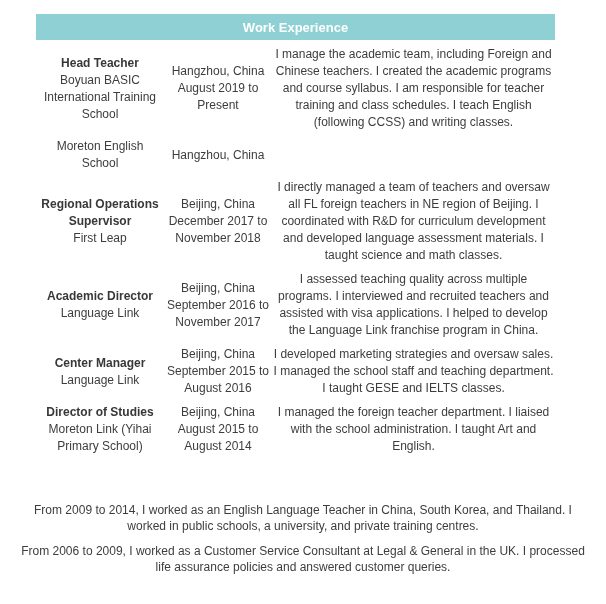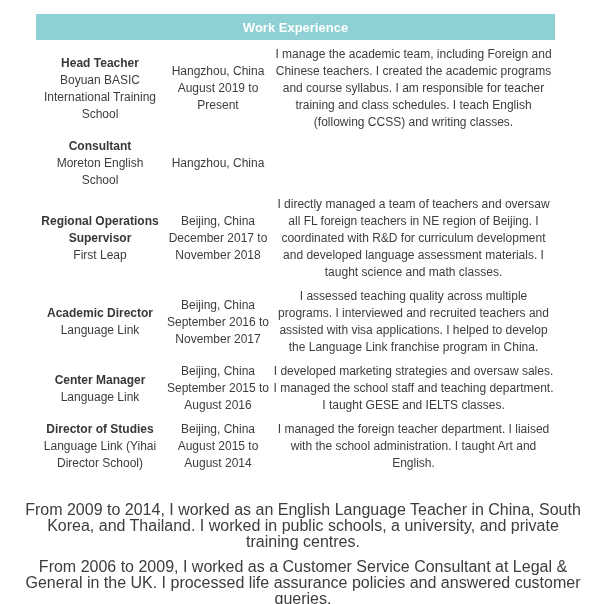--- a/index.html
+++ b/index.html
@@ -56,21 +56,21 @@
   .job-title { font-weight: bold; color: #383838; }
   .footer {
     position: absolute;
     left: 20px;
     top: 502px;
     width: 566px;
     text-align: center;
   }
   .footer p {
     margin: 0 0 9px 0;
-    font-size: 16px;
+    font-size: 12px;
     line-height: 16px;
   }
 </style>
 </head>
 <body>
 
 <div class="page">
 
   <div class="header-bar">
     <span>Work Experience</span>
@@ -87,21 +87,20 @@
         <div>Hangzhou, China</div>
         <div>August 2019 to Present</div>
       </div>
       <div class="cell col-desc">
         <div>I manage the academic team, including Foreign and Chinese teachers. I created the academic programs and course syllabus. I am responsible for teacher training and class schedules. I teach English (following CCSS) and writing classes.</div>
       </div>
     </div>
 
     <div class="row">
       <div class="cell col-title">
-        <div class="job-title">Consultant</div>
         <div class="job-org">Moreton English School</div>
       </div>
       <div class="cell col-loc">
         <div>Hangzhou, China</div>
       </div>
     </div>
 
     <div class="row">
       <div class="cell col-title">
         <div class="job-title">Regional Operations Supervisor</div>
@@ -140,21 +139,21 @@
         <div>September 2015 to August 2016</div>
       </div>
       <div class="cell col-desc">
         <div>I developed marketing strategies and oversaw sales. I managed the school staff and teaching department. I taught GESE and IELTS classes.</div>
       </div>
     </div>
 
     <div class="row">
       <div class="cell col-title">
         <div class="job-title">Director of Studies</div>
-        <div class="job-org">Language Link (Yihai Director School)</div>
+        <div class="job-org">Moreton Link (Yihai Primary School)</div>
       </div>
       <div class="cell col-loc">
         <div>Beijing, China</div>
         <div>August 2015 to August 2014</div>
       </div>
       <div class="cell col-desc">
         <div>I managed the foreign teacher department. I liaised with the school administration. I taught Art and English.</div>
       </div>
     </div>
 

